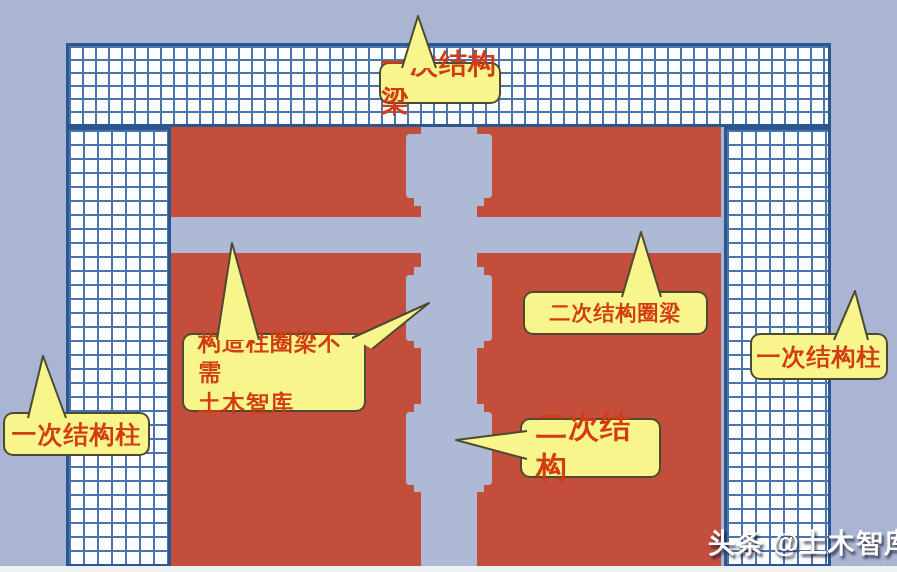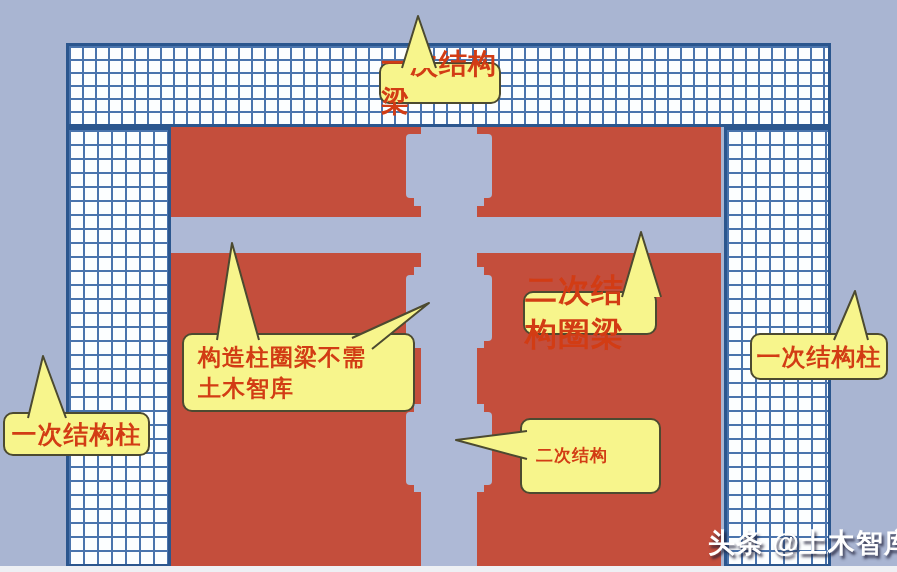--- a/index.html
+++ b/index.html
@@ -103,30 +103,30 @@
   </div>
 
   <div class="callout" style="left:3px;top:412px;width:147px;height:44px;font-size:25px;">
     <span>一次结构柱</span>
   </div>
 
   <div class="callout" style="left:750px;top:333px;width:138px;height:47px;font-size:24px;">
     <span>一次结构柱</span>
   </div>
 
-  <div class="callout" style="left:523px;top:291px;width:134px;height:44px;font-size:32px;">
+  <div class="callout" style="left:523px;top:291px;width:185px;height:44px;font-size:21px;">
     <span>二次结构圈梁</span>
   </div>
 
-  <div class="callout multi" style="left:182px;top:333px;width:233px;height:79px;font-size:23px;">
+  <div class="callout multi" style="left:182px;top:333px;width:184px;height:79px;font-size:23px;">
     <span>构造柱圈梁不需</span>
     <span>土木智库</span>
   </div>
 
-  <div class="callout multi" style="left:520px;top:418px;width:141px;height:76px;font-size:17px;">
+  <div class="callout multi" style="left:520px;top:418px;width:141px;height:60px;font-size:31px;">
     <span>二次结构</span>
   </div>
 
   <svg class="pointers" width="897" height="572" viewBox="0 0 897 572">
     <path d="M 402 68 L 418 16 L 436 68"></path>
     <path d="M 28 418 L 43 356 L 66 418"></path>
     <path d="M 834 340 L 855 291 L 868 340"></path>
     <path d="M 622 297 L 641 232 L 661 297"></path>
     <path d="M 217 340 L 232 243 L 259 340"></path>
     <path d="M 352 338 L 429 303 L 372 349"></path>

